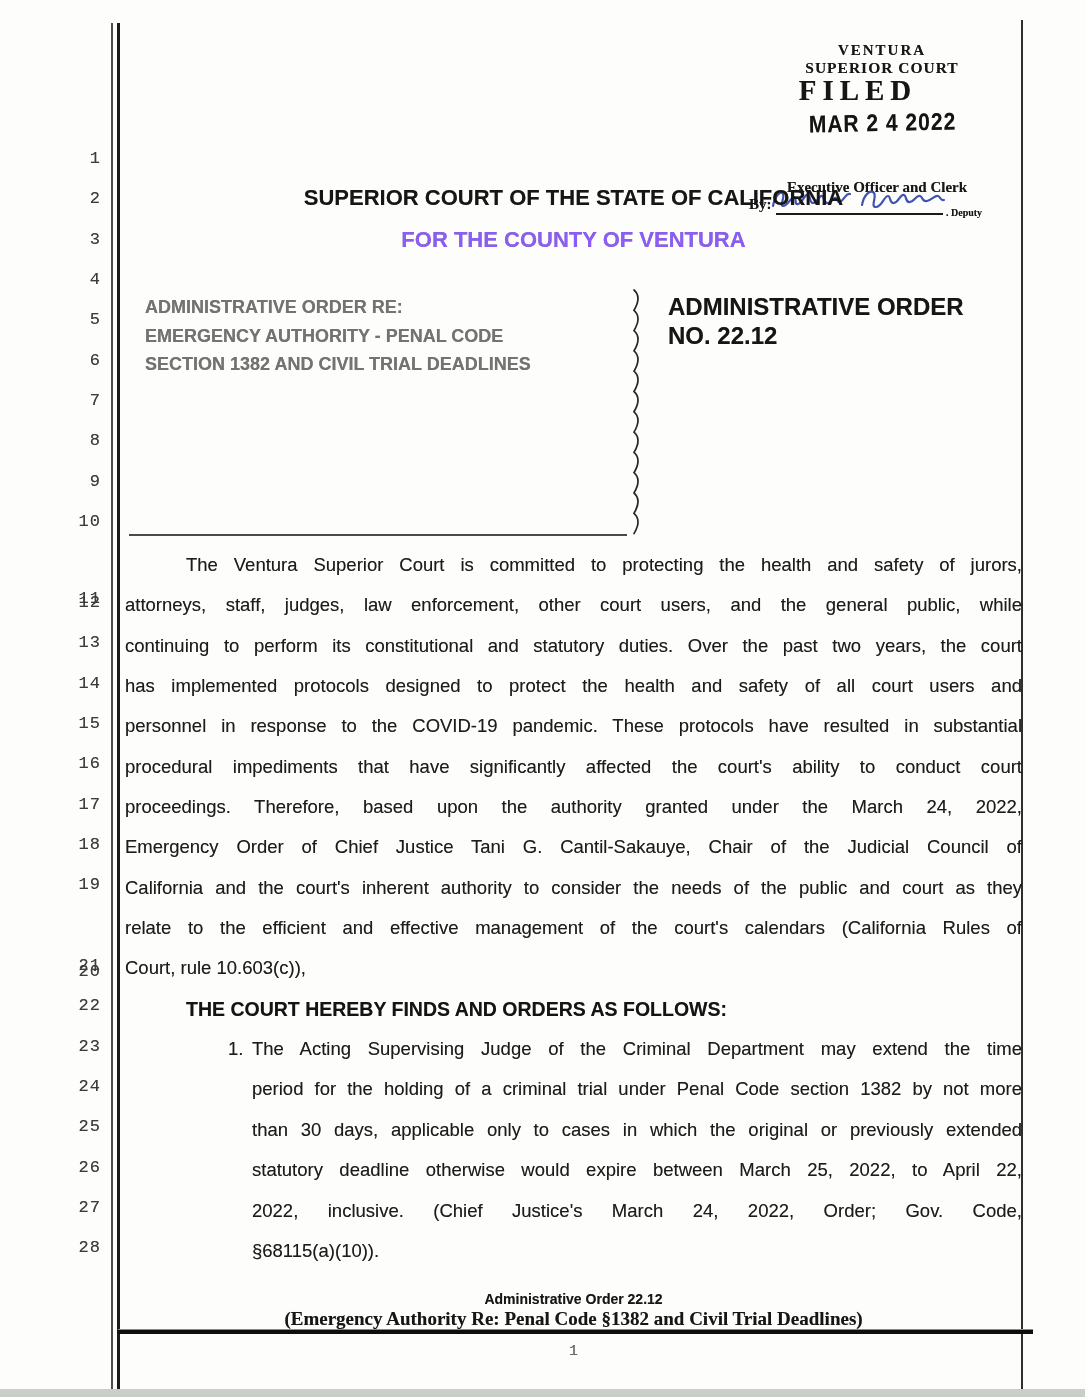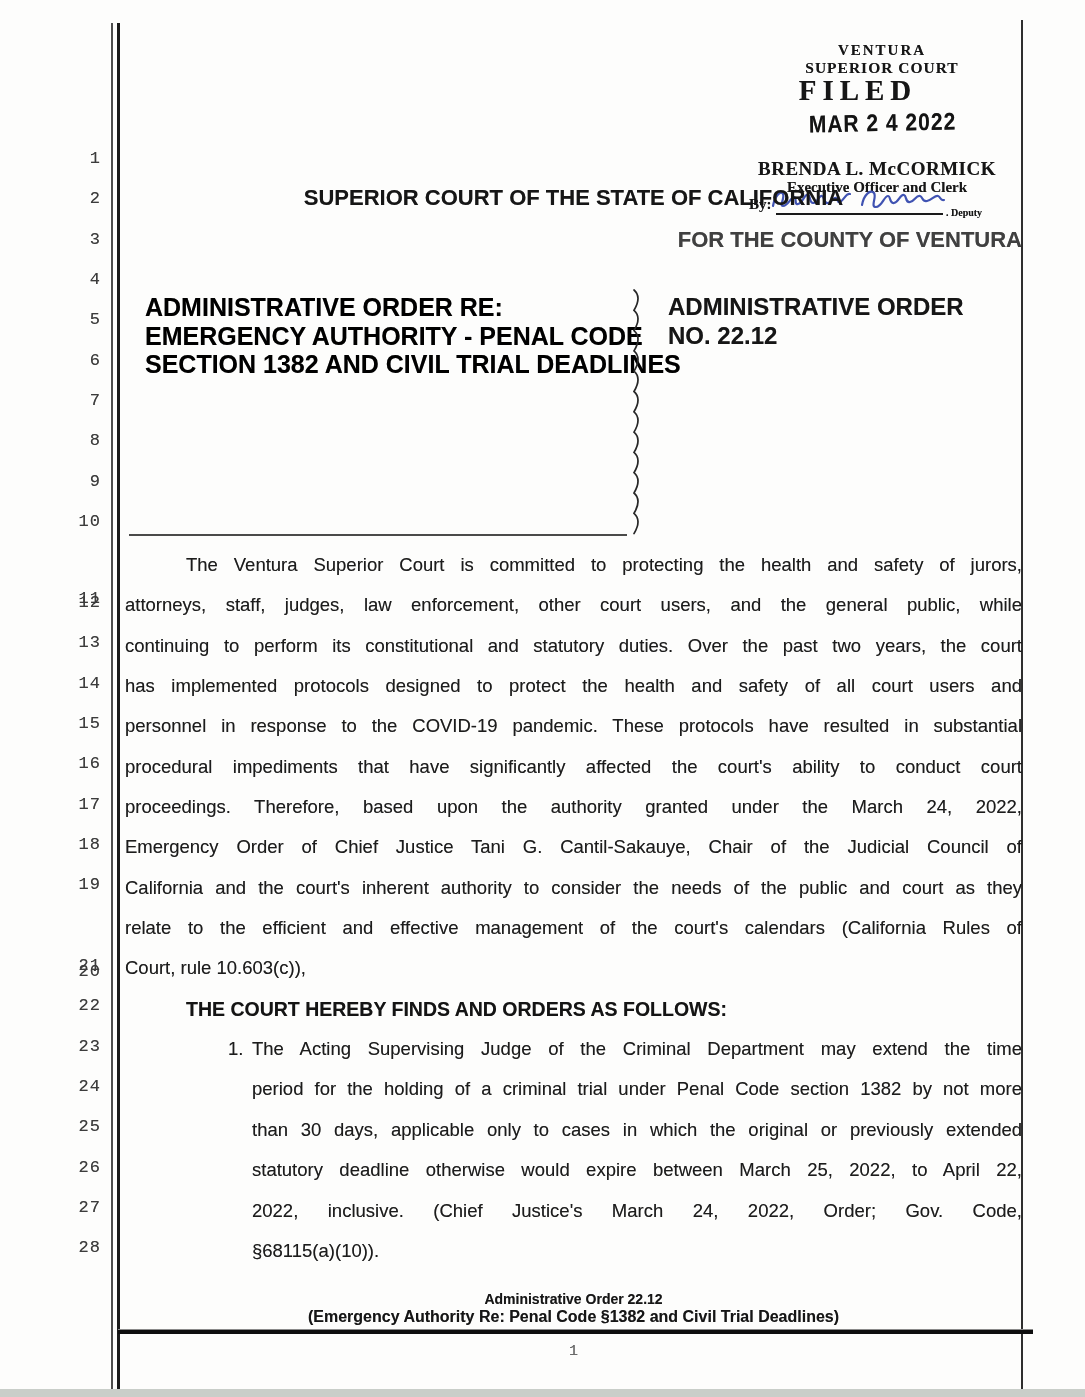--- a/index.html
+++ b/index.html
@@ -29,38 +29,38 @@
     font-size:21px; font-weight:bold; letter-spacing:1px; color:#141414;
     transform:scaleY(1.15) rotate(-1deg);
   }
   .clerk-name{left:732px; top:158px; width:290px; text-align:center; font-size:19px; letter-spacing:0.5px;}
   .clerk-title{left:732px; top:179px; width:290px; text-align:center; font-size:15px;}
   .by-label{left:749px; top:196px; font-size:15px;}
   .sig-underline{left:776px; top:213px; width:167px; height:1.5px; background:#1a1a1a;}
   .deputy-label{left:946px; top:207px; font-size:10px;}
   
   .court-title{left:125px; top:185px; width:897px; text-align:center; font-size:22px; font-weight:bold; color:#161616;}
-  .county-title{left:125px; top:227px; width:897px; text-align:right; font-size:22px; font-weight:bold; color:#404040;}
+  .county-title{left:125px; top:227px; width:897px; text-align:center; font-size:22px; font-weight:bold; color:#8b5cf6;}
   
-  .caption-left{left:145px; top:293px; font-size:25px; font-weight:bold; line-height:28.5px; color:#000000;}
+  .caption-left{left:145px; top:293px; font-size:18px; font-weight:bold; line-height:28.5px; color:#737373;}
   .caption-right{left:668px; top:293px; font-size:24px; font-weight:bold; line-height:28.5px; color:#161616;}
   .caption-underline{left:129px; top:534px; width:498px; height:1.6px; background:#4a4a4a;}
   
   #body-text{left:125px; top:545px; width:897px; font-size:18.5px; color:#1c1c1c;}
   .bline{position:relative; height:40.35px; line-height:40.35px; overflow:visible;}
   .t-para-first{padding-left:61px; text-align:justify; text-align-last:justify;}
   .t-para{text-align:justify; text-align-last:justify;}
   .t-para-end{text-align:left;}
   .t-heading{font-weight:bold; padding-left:61px; font-size:19.5px; color:#141414;}
   .t-item{margin-left:127px; text-align:justify; text-align-last:justify;}
   .t-item-end{margin-left:127px;}
   .item-number{position:absolute; left:-24px; text-align:left;}
   
   .footer-ref{left:125px; top:1291px; width:897px; text-align:center; font-size:14px; font-weight:bold; color:#161616;}
-  .footer-sub{left:125px; top:1308px; width:897px; text-align:center; font-size:16px; font-weight:bold; color:#161616;}
+  .footer-sub{left:125px; top:1308px; width:897px; text-align:center; font-size:19px; font-weight:bold; color:#161616;font-family:Liberation Serif, serif;}
   .footer-rule{left:118px; top:1329px; width:915px; height:5px;
     background:linear-gradient(#8a8a8a 0 20%, #0e0e0e 20% 100%);}
   .page-number{left:125px; top:1343px; width:897px; text-align:center;
     font-family:"Liberation Mono", monospace; font-size:15px; color:#6a6a6a;}
   .bottom-strip{left:0; top:1389px; width:1085px; height:8px; background:#c9cec9;}
 </style>
 </head>
 <body>
 
 <div id="page">
@@ -99,21 +99,20 @@
       <div class="line-number" style="top: 1198.1px;">27</div>
       <div class="line-number" style="top: 1238.45px;">28</div>
     </div>
 
   <div class="abs stampserif stamp-court">
     <div class="l1">VENTURA</div>
     <div class="l2">SUPERIOR COURT</div>
   </div>
   <div class="abs stampserif stamp-filed">FILED</div>
   <div class="abs stamp-date">MAR 2 4 2022</div>
-  <div class="abs stampserif clerk-name">BRENDA L. McCORMICK</div>
   <div class="abs stampserif clerk-title">Executive Officer and Clerk</div>
   <div class="abs stampserif by-label">By:</div>
   <svg class="abs" style="left:770px; top:185px;" width="178" height="30" viewBox="0 0 178 30">
     <path d="M3,21 C5,10 11,5 13,9 C15,13 9,21 13,21 C18,21 21,12 24,12 C27,12 24,20 28,19 C33,18 34,9 38,10 C41,11 39,18 43,18 C47,18 49,10 52,11 C55,12 53,19 58,18 C62,17 64,12 66,13 C68,14 67,18 70,17 C74,15 76,8 80,9" fill="none" stroke="#4053b2" stroke-width="2.2" stroke-linecap="round"></path>
     <path d="M92,20 C94,9 101,4 104,8 C107,12 100,22 106,22 C112,22 114,11 118,11 C121,11 119,19 124,18 C129,17 130,9 134,10 C137,11 135,18 140,17 C145,16 146,10 150,11 C153,12 152,17 157,16 C162,15 165,10 168,11 C171,12 170,16 174,15" fill="none" stroke="#4053b2" stroke-width="2.2" stroke-linecap="round"></path>
   </svg>
   <div class="abs sig-underline"></div>
   <div class="abs stampserif deputy-label">. Deputy</div>
 
   <div class="abs court-title">SUPERIOR COURT OF THE STATE OF CALIFORNIA</div>

